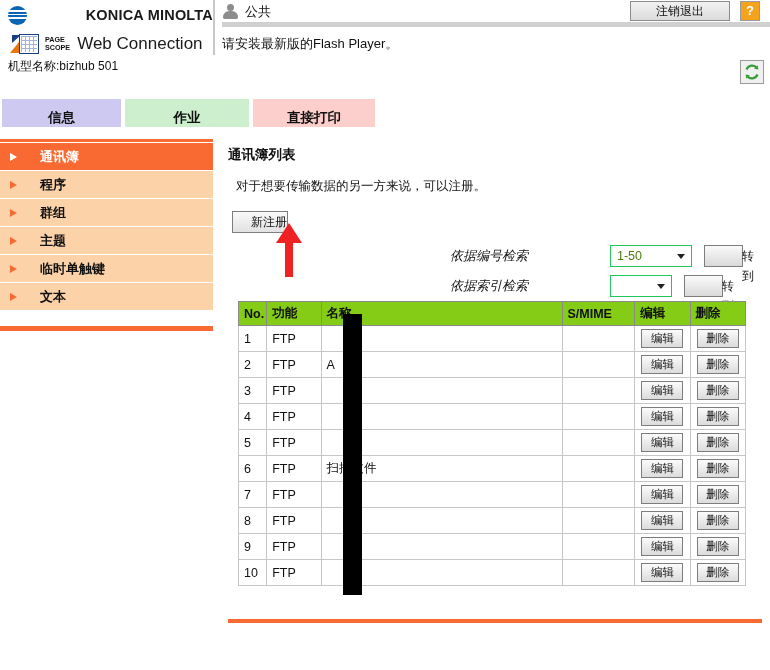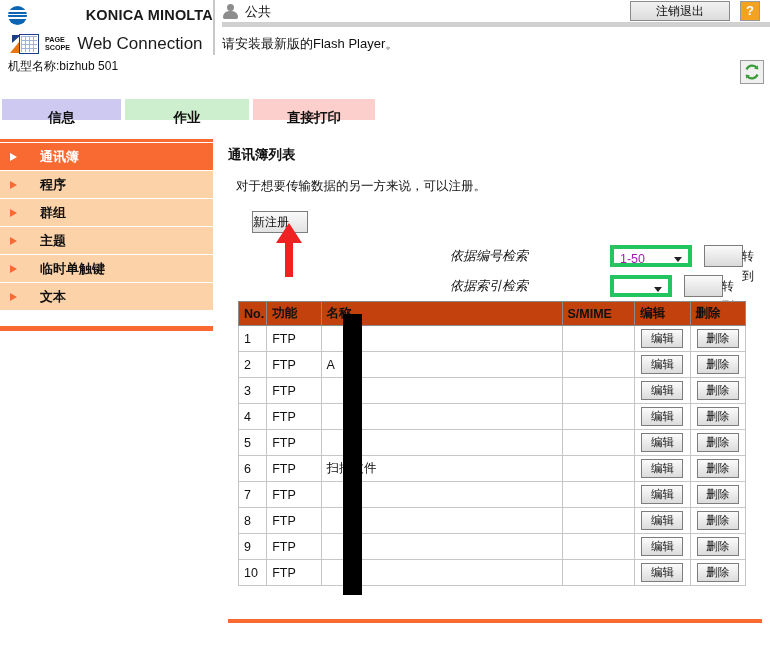--- a/index.html
+++ b/index.html
@@ -98,21 +98,21 @@
   }
   .refresh-btn {
     position:absolute; left:740px; top:60px; width:24px; height:24px;
     background:#f0f0f0; border:1px solid #9a9a9a; cursor:pointer;
   }
   .refresh-btn svg { display:block; margin:2px auto 0; }
 
   
   .tabs { position:absolute; left:0; top:99px; width:770px; height:38px; }
   .tab {
-    position:absolute; top:0; height:21px;
+    position:absolute; top:0; height:28px;
     font-size:13.5px; font-weight:bold;
     text-align:center; line-height:38px; cursor:pointer;
     color:#111;
   }
   .tab-1 { left:2px;   width:119px; background:#cdc9f0; }
   .tab-2 { left:125px; width:124px; background:#cdefcd; }
   .tab-3 { left:253px; width:122px; background:#fccfcc; }
   .tab-4 { left:379px; width:125px; background:#f96a33; color:#ffffff; }
 
   
@@ -136,37 +136,37 @@
   .side-item.active .side-arrow { border-left-color:#ffffff; }
   .side-bottom-line {
     position:absolute; left:0; top:326px; width:213px; height:5px; background:#f96a33;
   }
 
   
   .main { position:absolute; left:228px; top:146px; width:534px; }
   .page-title { font-size:13.5px; font-weight:bold; color:#111; margin:0 0 14px 0; }
   .page-desc { font-size:12.5px; color:#111; margin:0 0 16px 8px; }
   .new-reg-btn {
-    margin-left:24px; width:56px; height:22px;
+    margin-left:4px; width:56px; height:22px;
     background: linear-gradient(#fafafa,#e2e2e2);
     border:1px solid #7d7d7d;
-    font-size:12px; color:#111; line-height:20px; text-align:left;
+    font-size:12px; color:#111; line-height:20px; text-align:right;
     cursor:pointer; display:block;
   }
 
   
   .red-arrow { position:absolute; left:44px; top:75px; width:34px; height:56px; pointer-events:none; }
 
   
   .search-block { position:absolute; left:222px; top:97px; width:312px; }
   .search-row { display:flex; align-items:center; height:26px; margin-bottom:4px; }
   .search-label { width:160px; font-size:13px; color:#111;font-style:italic; }
   .sel {
-    height:22px; border:4px solid #22c55e; background:#fff;
-    font-size:12.5px; color:#a21caf; position:relative;
+    height:22px; border:1px solid #22c55e; background:#fff;
+    font-size:12.5px; color:#4d7c0f; position:relative;
     padding-left:6px; line-height:20px; cursor:pointer;
   }
   .sel-1 { width:82px; }
   .sel-2 { width:62px; }
   .sel .caret {
     position:absolute; right:6px; top:8px; width:0;height:0;
     border-left:4px solid transparent; border-right:4px solid transparent;
     border-top:5px solid #222;
   }
   .goto-btn {
@@ -177,21 +177,21 @@
   }
 
   
   .tbl-wrap { position:absolute; left:10px; top:155px; width:508px; }
   table.addr {
     border-collapse:collapse; width:508px;
     table-layout:fixed;
     border:1px solid #8a8a8a;
   }
   table.addr th {
-    background:#c2410c; border:1px solid #8a8a8a;
+    background:#84cc16; border:1px solid #8a8a8a;
     font-size:12.5px; font-weight:bold; color:#111;
     text-align:left; padding:3px 5px; height:19px;
   }
   table.addr td {
     border:1px solid #c6c6c6; background:#ffffff;
     font-size:12.5px; color:#111; padding:2px 5px; height:26px;
   }
   .c-no   { width:26px; }
   .c-fn   { width:50px; }
   .c-name { width:222px; }

